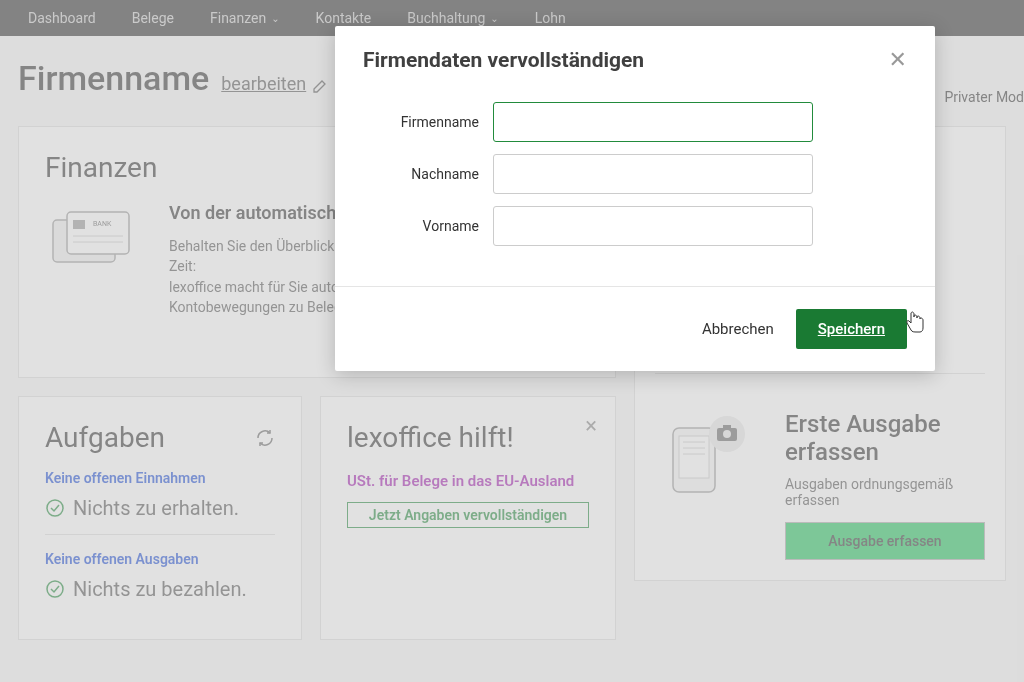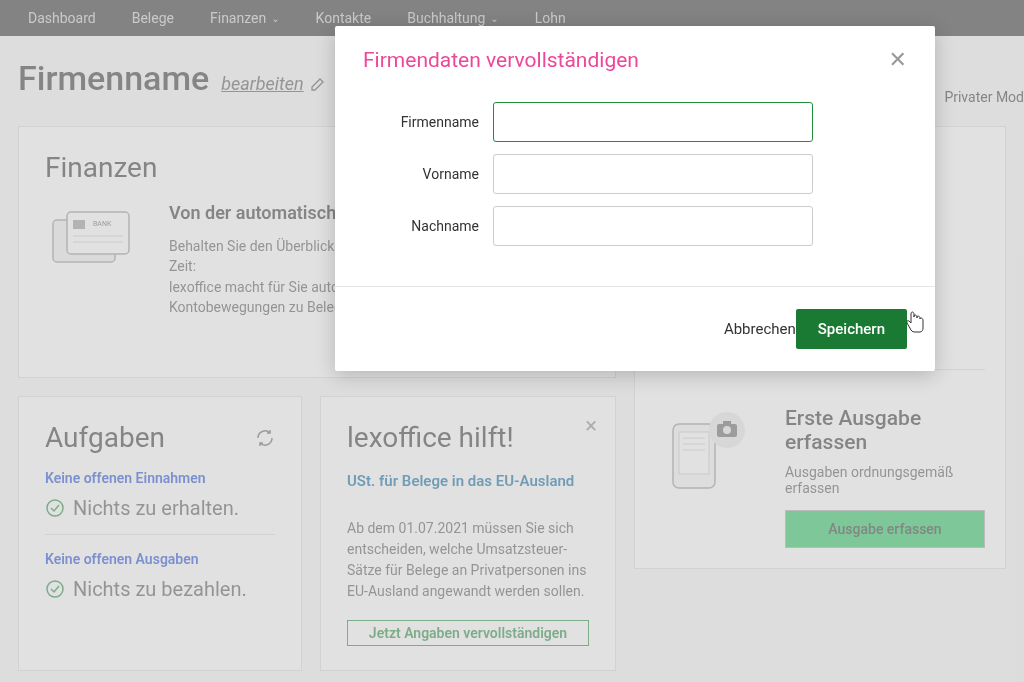--- a/index.html
+++ b/index.html
@@ -46,23 +46,22 @@
       font-size: 34px;
       font-weight: 500;
       color: #333;
     }
     .edit-link {
       font-size: 18px;
       color: #555;
       text-decoration: underline;
       cursor: pointer;
       display: flex;
-      align-items: center;
+      align-items: flex-end;
       gap: 6px;
-      font-style: italic;
     }
     .private-mode {
       position: absolute;
       right: 0;
       top: 89px;
       font-size: 14px;
       color: #333;
     }
     
     .content {
@@ -168,22 +167,22 @@
       margin: 8px 0;
     }
     .check-circle {
       width: 20px;
       height: 20px;
       flex: 0 0 20px;
     }
     .help-subtitle {
       font-size: 15px;
       font-weight: 600;
-      color: #0369a1;
-      margin-bottom: 28px;
+      color: #a21caf;
+      margin-bottom: 12px;
     }
     .help-text {
       font-size: 14px;
       color: #555;
       line-height: 1.5;
       margin-bottom: 18px;
     }
     .outline-btn {
       border: 1px solid #228b3c;
       color: #228b3c;
@@ -226,21 +225,21 @@
     .right-divider {
       border: none;
       border-top: 1px solid #ddd;
       margin: 0 0 36px 0;
     }
     .right-illustration {
       flex: 0 0 110px;
       height: 90px;
     }
     .right-content h3 {
-      font-size: 21px;
+      font-size: 24px;
       font-weight: 500;
       color: #333;
       margin-bottom: 10px;
     }
     .right-content p {
       font-size: 14px;
       color: #555;
       margin-bottom: 14px;
     }
     .green-btn {
@@ -280,22 +279,22 @@
       box-shadow: 0 4px 20px rgba(0,0,0,0.2);
     }
     .modal-header {
       padding: 22px 28px;
       display: flex;
       justify-content: space-between;
       align-items: center;
     }
     .modal-title {
       font-size: 21px;
-      font-weight: 400;
-      color: #ec4899;
+      font-weight: 700;
+      color: #404040;
     }
     .modal-close {
       font-size: 22px;
       color: #999;
       cursor: pointer;
       line-height: 1;
       font-weight: 300;
     }
     .modal-body {
       padding: 8px 28px 28px;
@@ -324,35 +323,37 @@
     .form-input.focused {
       border-color: #228b3c;
       outline: none;
     }
     .modal-footer {
       border-top: 1px solid #e5e5e5;
       padding: 22px 28px;
       display: flex;
       justify-content: flex-end;
       align-items: center;
+      gap: 22px;
     }
     .modal-cancel {
       color: #333;
       font-size: 15px;
       cursor: pointer;
     }
     .modal-save {
       background: #1a7a33;
       color: #fff;
       border: none;
       padding: 11px 22px;
       font-size: 15px;
       font-weight: 500;
       cursor: pointer;
       border-radius: 2px;
+      text-decoration: underline;
     }
     .cursor-pointer-hand {
       position: absolute;
       left: 903px;
       top: 310px;
       z-index: 30;
       width: 22px;
       height: 24px;
     }
   </style>
@@ -439,21 +440,20 @@
             <path d="M6 10 L9 13 L14 7" fill="none" stroke="#228b3c" stroke-width="1.5"></path>
           </svg>
           <span>Nichts zu bezahlen.</span>
         </div>
       </div>
 
       <div class="card help-card">
         <span class="close-x">×</span>
         <div class="card-title">lexoffice hilft!</div>
         <div class="help-subtitle">USt. für Belege in das EU-Ausland</div>
-        <div class="help-text">Ab dem 01.07.2021 müssen Sie sich entscheiden, welche Umsatzsteuer-Sätze für Belege an Privatpersonen ins EU-Ausland angewandt werden sollen.</div>
         <button class="outline-btn">Jetzt Angaben vervollständigen</button>
       </div>
 
     </div>
   </div>
 
   <div class="right-col">
     <div class="right-card">
       <div class="right-item" style="padding-top:60px">
         <div class="right-content">
@@ -492,27 +492,27 @@
   <div class="modal-header">
     <span class="modal-title">Firmendaten vervollständigen</span>
     <span class="modal-close">✕</span>
   </div>
   <div class="modal-body">
     <div class="form-row">
       <label class="form-label">Firmenname</label>
       <input class="form-input focused" autofocus="" value="" style="">
     </div>
     <div class="form-row">
+      <label class="form-label">Nachname</label>
+      <input class="form-input" value="" style="">
+    </div>
+    <div class="form-row">
       <label class="form-label">Vorname</label>
       <input class="form-input" value="" style="">
     </div>
-    <div class="form-row">
-      <label class="form-label">Nachname</label>
-      <input class="form-input" value="" style="">
-    </div>
   </div>
   <div class="modal-footer">
     <span class="modal-cancel">Abbrechen</span>
     <button class="modal-save">Speichern</button>
   </div>
 </div>
 
 <svg class="cursor-pointer-hand" viewBox="0 0 22 24">
   <path d="M8 3 L8 13 L6 11 C5 10 3 11 4 13 L8 20 C9 22 11 22 14 22 L17 22 C19 22 20 20 20 18 L20 10 C20 9 19 8 18 8 C18 8 17 8 17 9 L17 8 C17 7 16 6 15 6 C14 6 14 7 14 8 L14 7 C14 6 13 5 12 5 C11 5 11 6 11 7 L11 4 C11 3 10 2 9.5 2 C8.5 2 8 3 8 3 Z" fill="#fff" stroke="#333" stroke-width="1"></path>
 </svg>

